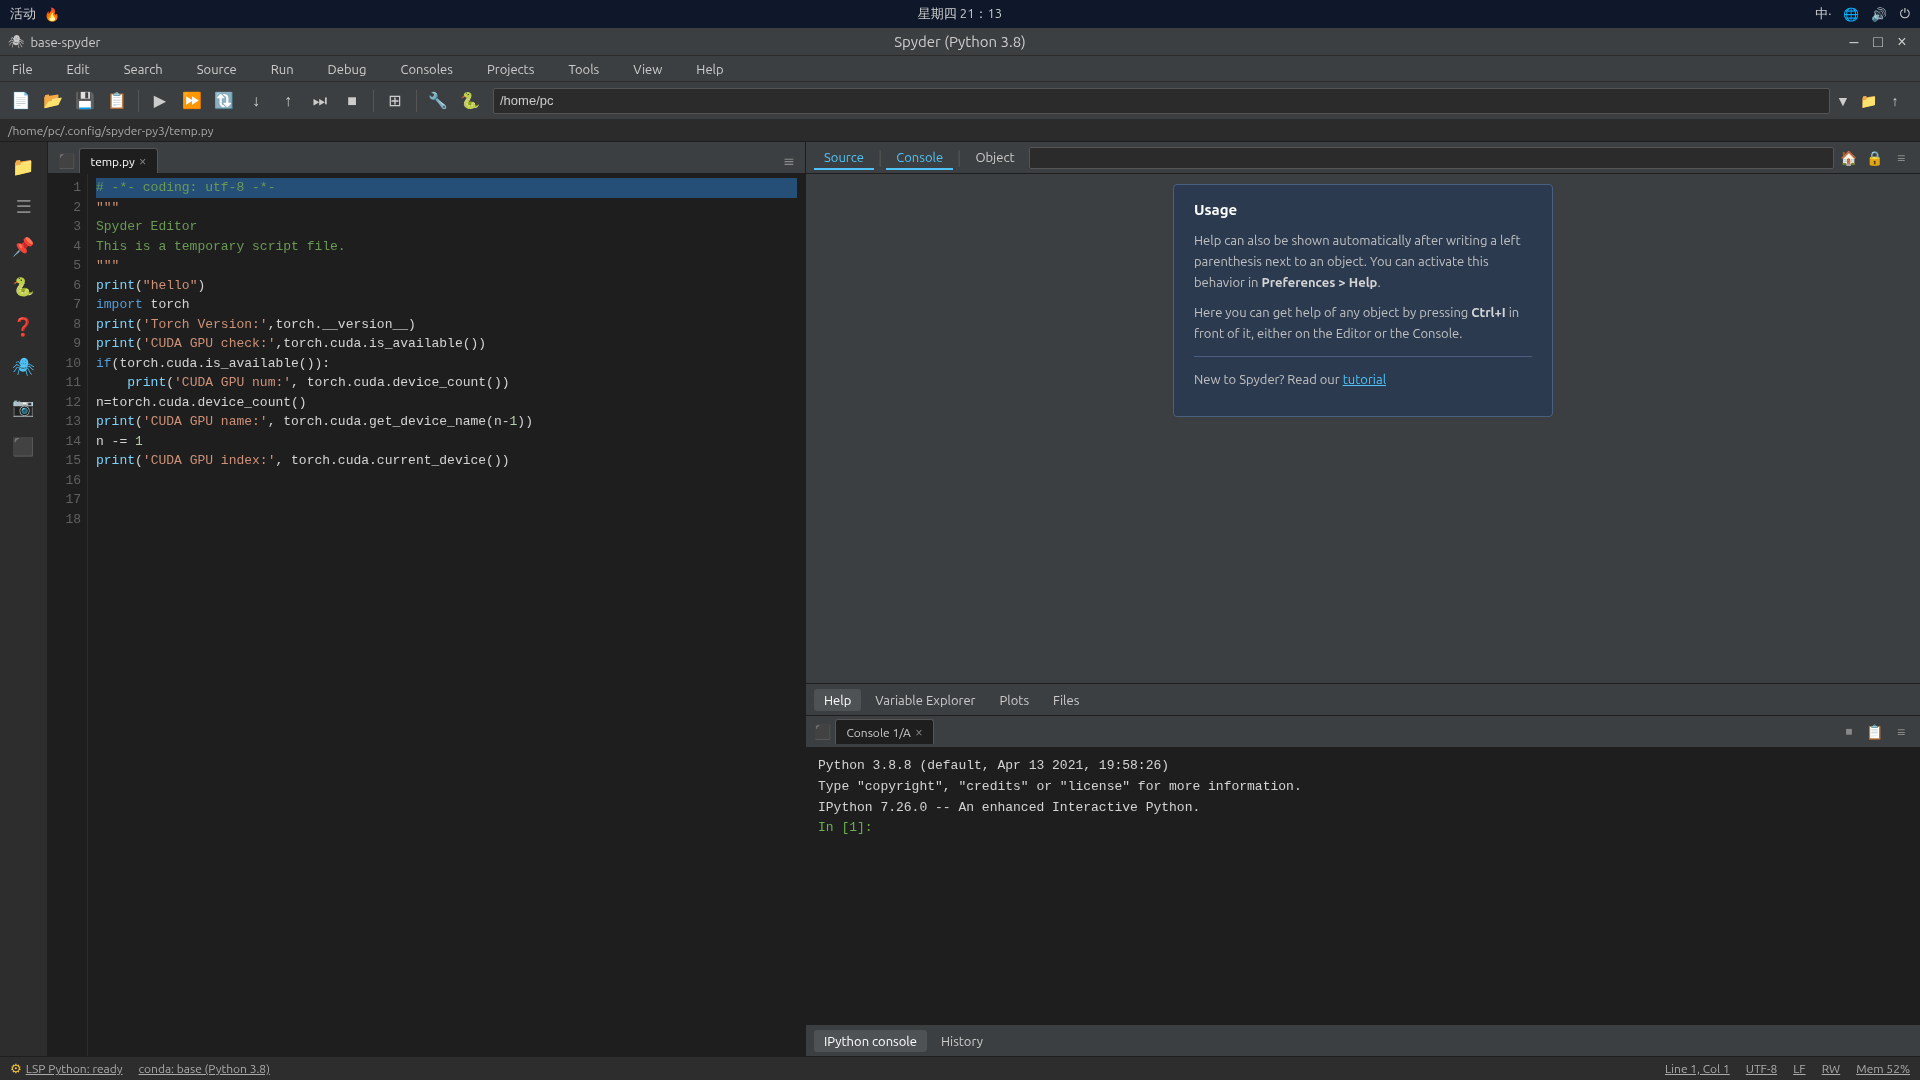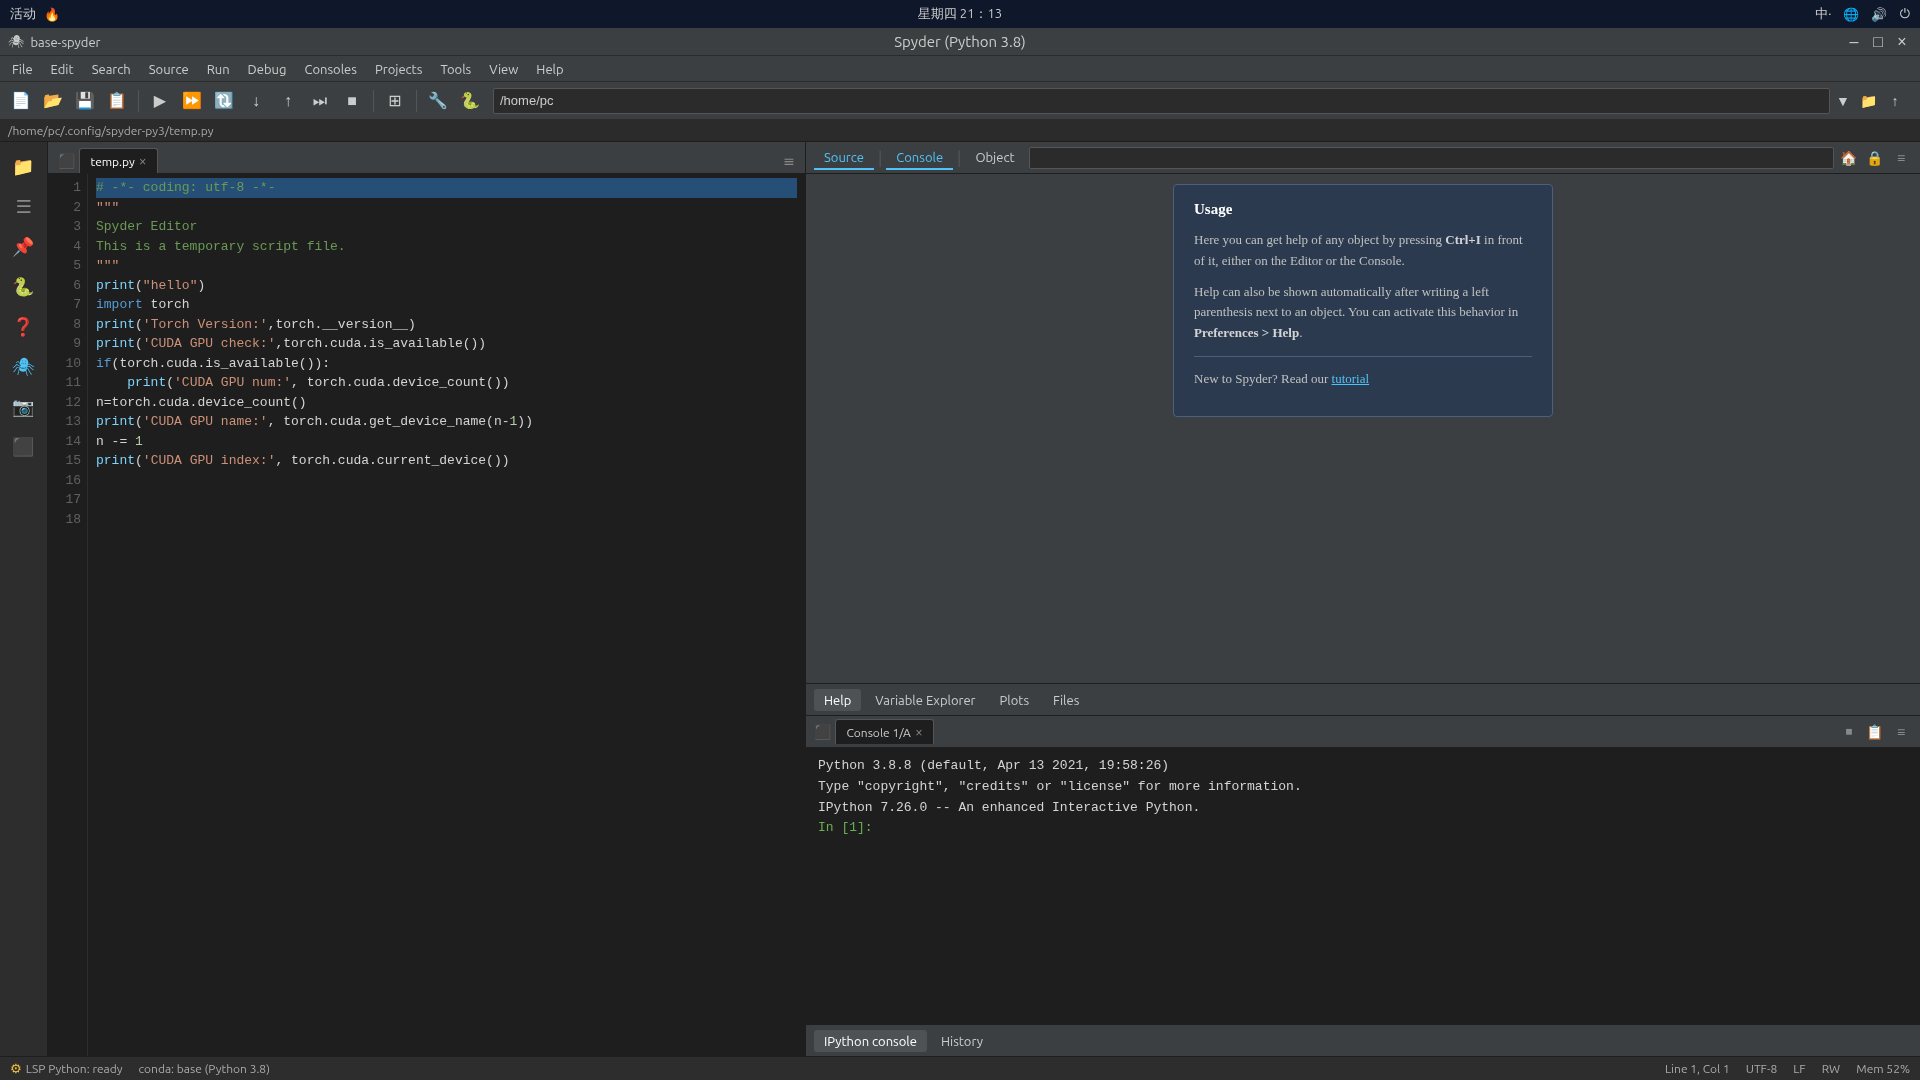--- a/index.html
+++ b/index.html
@@ -54,21 +54,21 @@
     }
 
     
     .menu-bar {
       height: 26px;
       background: #3c3f41;
       display: flex;
       align-items: center;
       padding: 0 4px;
       border-bottom: 1px solid #2b2b2b;
-      gap: 2px;
+      gap: 18px;
     }
     .menu-item {
       padding: 2px 8px;
       color: #ccc;
       font-size: 13px;
       cursor: pointer;
       border-radius: 3px;
     }
 
     
@@ -254,21 +254,20 @@
       justify-content: center;
     }
     .usage-box {
       background: #2b3a4f;
       border: 1px solid #4a6080;
       border-radius: 4px;
       padding: 16px 20px;
       width: 380px;
       color: #d4d4d4;
       font-size: 13px;
-      font-family: Liberation Serif, serif;
     }
     .usage-title {
       font-size: 15px; font-weight: bold; color: #fff; margin-bottom: 12px;
     }
     .usage-text { line-height: 1.6; color: #c0c0c0; margin-bottom: 10px; }
     .usage-divider { border: none; border-top: 1px solid #4a6080; margin: 12px 0; }
     .usage-link { color: #4fc3f7; text-decoration: underline; cursor: pointer; }
     .bold { font-weight: bold; color: #d4d4d4; }
 
     
@@ -347,21 +346,21 @@
       display: flex;
       align-items: center;
       padding: 0 10px;
       gap: 16px;
       font-size: 12px;
       color: #aaa;
       border-top: 1px solid #1e1e1e;
     }
     .status-left { display: flex; align-items: center; gap: 4px; }
     .status-right { margin-left: auto; display: flex; gap: 16px; }
-    .status-item { color: #aaa; }
+    .status-item { color: #aaa; text-decoration: underline; }
     .status-gear { color: #f0c040; font-size: 13px; }
 
     
     .object-input {
       background: #2b2b2b; border: 1px solid #555; color: #ccc;
       height: 22px; padding: 0 4px; font-size: 12px; border-radius: 2px;
       flex: 1;
     }
   </style>
 </head>
@@ -523,24 +522,24 @@
             <button class="panel-header-btn">🏠</button>
             <button class="panel-header-btn">🔒</button>
             <button class="panel-header-btn">≡</button>
           </div>
         </div>
 
         <div class="help-content">
           <div class="usage-box">
             <div class="usage-title">Usage</div>
             <div class="usage-text">
-              Here you can get help of any object by pressing <span class="bold">Ctrl+I</span> in front of it, either on the Editor or the Console.
+              Help can also be shown automatically after writing a left parenthesis next to an object. You can activate this behavior in <span class="bold">Preferences &gt; Help</span>.
             </div>
             <div class="usage-text">
-              Help can also be shown automatically after writing a left parenthesis next to an object. You can activate this behavior in <span class="bold">Preferences &gt; Help</span>.
+              Here you can get help of any object by pressing <span class="bold">Ctrl+I</span> in front of it, either on the Editor or the Console.
             </div>
             <hr class="usage-divider">
             <div class="usage-text">
               New to Spyder? Read our <span class="usage-link">tutorial</span>
             </div>
           </div>
         </div>
 
         <div class="bottom-tabs">
           <span class="bottom-tab active">Help</span>

